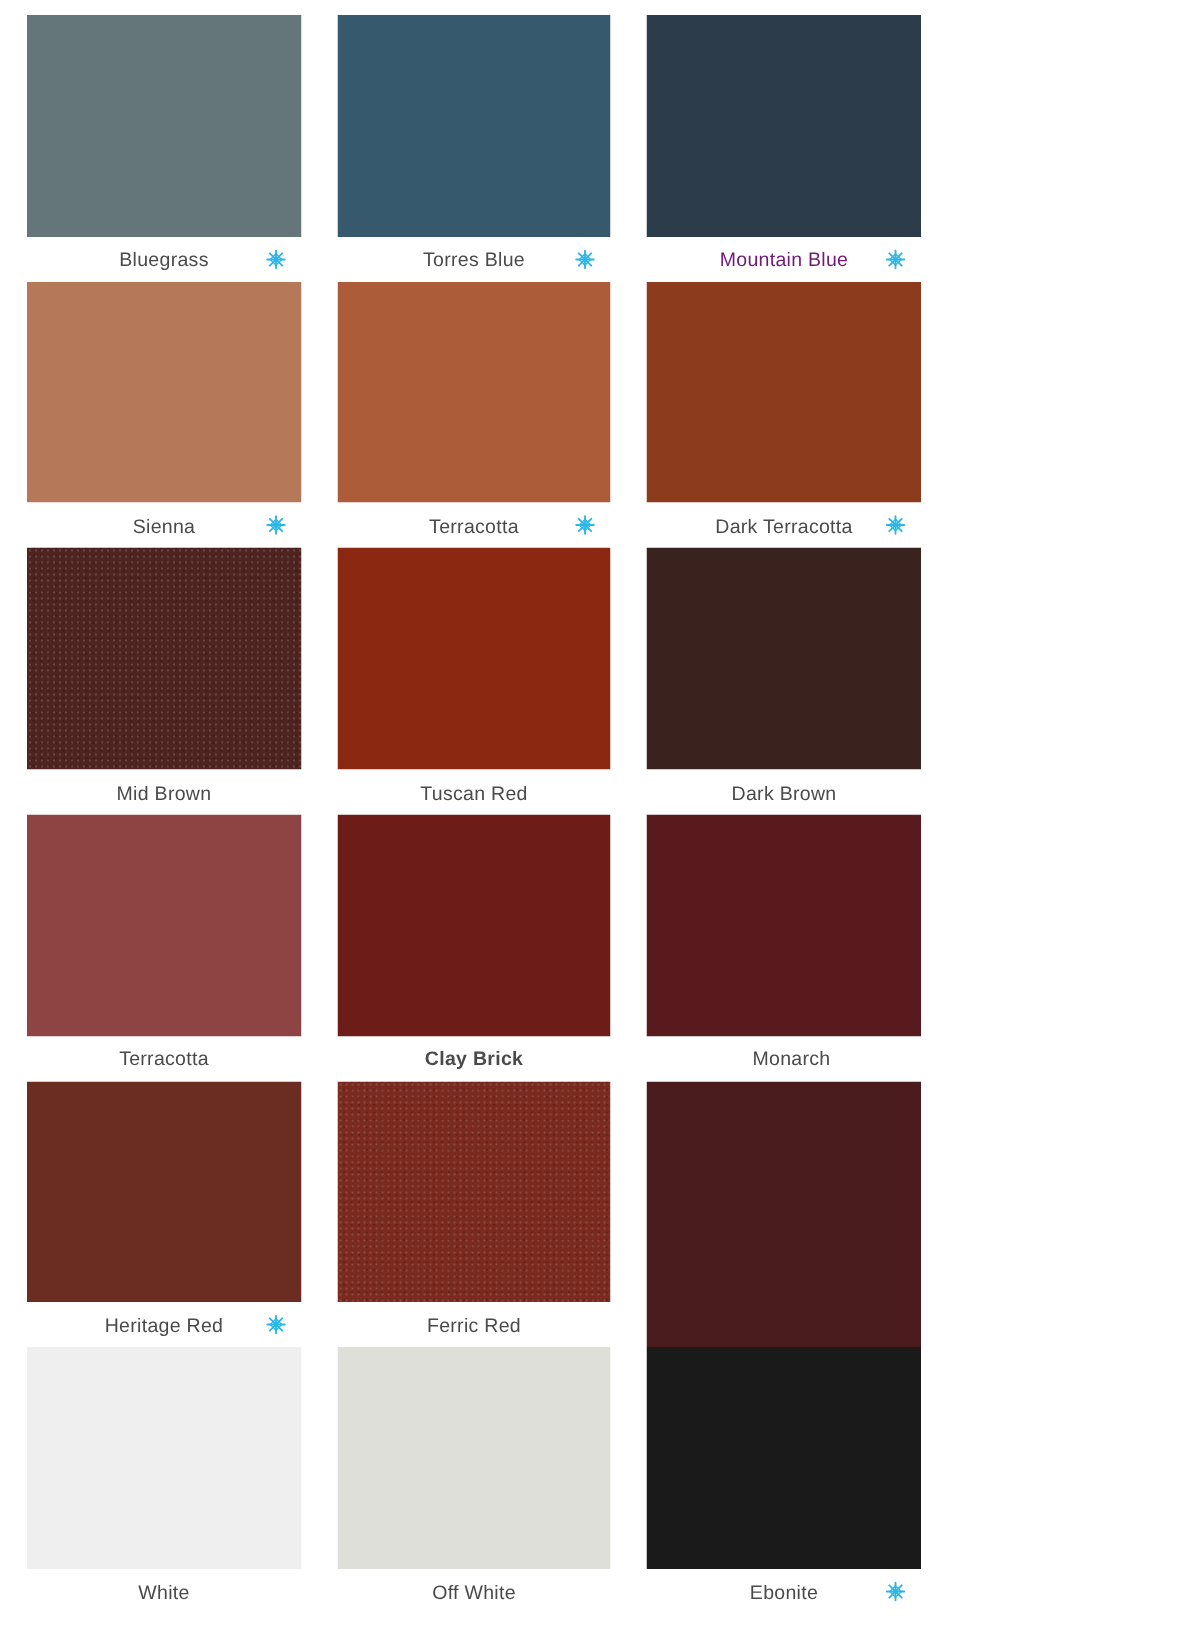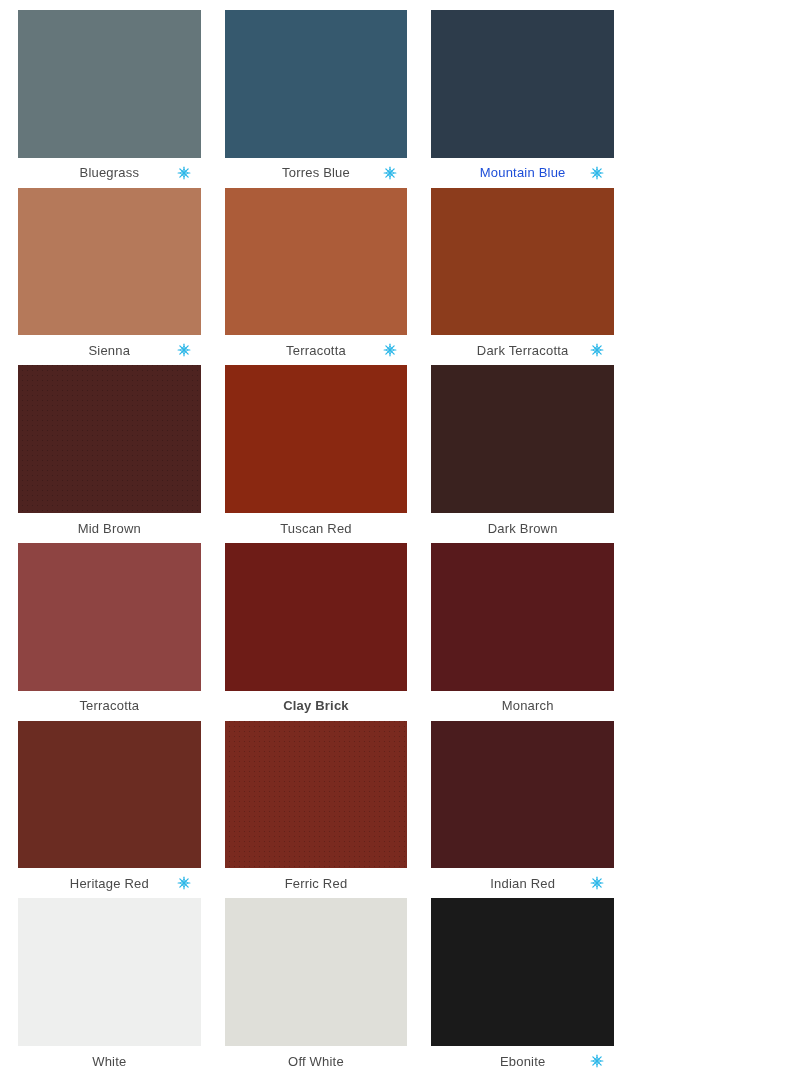--- a/index.html
+++ b/index.html
@@ -125,21 +125,21 @@
             <line x1="18.5" y1="12" x2="15.8" y2="9.3" stroke-width="1.5"></line>
             <line x1="18.5" y1="12" x2="15.8" y2="14.7" stroke-width="1.5"></line>
           </g>
           <circle cx="12" cy="12" r="2.4" fill="#29b6e8"></circle>
         </svg>
       </div>
     </div>
     <div class="swatch-card">
       <div class="swatch-chip" style="background: rgb(45, 60, 75);"></div>
       <div class="swatch-footer">
-        <span class="swatch-label" style="color: #1d4ed8;">Mountain Blue</span>
+        <span class="swatch-label" style="color: #701a75;">Mountain Blue</span>
         <svg viewBox="0 0 24 24" class="frost-icon">
           <g stroke="#29b6e8" stroke-width="2.1" stroke-linecap="round">
             <line x1="12" y1="2" x2="12" y2="22"></line>
             <line x1="2" y1="12" x2="22" y2="12"></line>
             <line x1="4.9" y1="4.9" x2="19.1" y2="19.1"></line>
             <line x1="19.1" y1="4.9" x2="4.9" y2="19.1"></line>
             <line x1="12" y1="5.5" x2="9.3" y2="8.2" stroke-width="1.5"></line>
             <line x1="12" y1="5.5" x2="14.7" y2="8.2" stroke-width="1.5"></line>
             <line x1="12" y1="18.5" x2="9.3" y2="15.8" stroke-width="1.5"></line>
             <line x1="12" y1="18.5" x2="14.7" y2="15.8" stroke-width="1.5"></line>
@@ -281,40 +281,20 @@
       </div>
     </div>
     <div class="swatch-card">
       <div class="swatch-chip textured" style="background: rgb(122, 42, 31);"></div>
       <div class="swatch-footer">
         <span class="swatch-label" style="color: rgb(74, 74, 74);">Ferric Red</span>
       </div>
     </div>
     <div class="swatch-card">
       <div class="swatch-chip" style="background: rgb(74, 28, 30);"></div>
-      <div class="swatch-footer">
-        <span class="swatch-label" style="color: rgb(74, 74, 74);">Indian Red</span>
-        <svg viewBox="0 0 24 24" class="frost-icon">
-          <g stroke="#29b6e8" stroke-width="2.1" stroke-linecap="round">
-            <line x1="12" y1="2" x2="12" y2="22"></line>
-            <line x1="2" y1="12" x2="22" y2="12"></line>
-            <line x1="4.9" y1="4.9" x2="19.1" y2="19.1"></line>
-            <line x1="19.1" y1="4.9" x2="4.9" y2="19.1"></line>
-            <line x1="12" y1="5.5" x2="9.3" y2="8.2" stroke-width="1.5"></line>
-            <line x1="12" y1="5.5" x2="14.7" y2="8.2" stroke-width="1.5"></line>
-            <line x1="12" y1="18.5" x2="9.3" y2="15.8" stroke-width="1.5"></line>
-            <line x1="12" y1="18.5" x2="14.7" y2="15.8" stroke-width="1.5"></line>
-            <line x1="5.5" y1="12" x2="8.2" y2="9.3" stroke-width="1.5"></line>
-            <line x1="5.5" y1="12" x2="8.2" y2="14.7" stroke-width="1.5"></line>
-            <line x1="18.5" y1="12" x2="15.8" y2="9.3" stroke-width="1.5"></line>
-            <line x1="18.5" y1="12" x2="15.8" y2="14.7" stroke-width="1.5"></line>
-          </g>
-          <circle cx="12" cy="12" r="2.4" fill="#29b6e8"></circle>
-        </svg>
-      </div>
     </div>
     <div class="swatch-card">
       <div class="swatch-chip" style="background: rgb(238, 239, 238);"></div>
       <div class="swatch-footer">
         <span class="swatch-label" style="color: rgb(74, 74, 74);">White</span>
       </div>
     </div>
     <div class="swatch-card">
       <div class="swatch-chip" style="background: rgb(223, 223, 217);"></div>
       <div class="swatch-footer">

